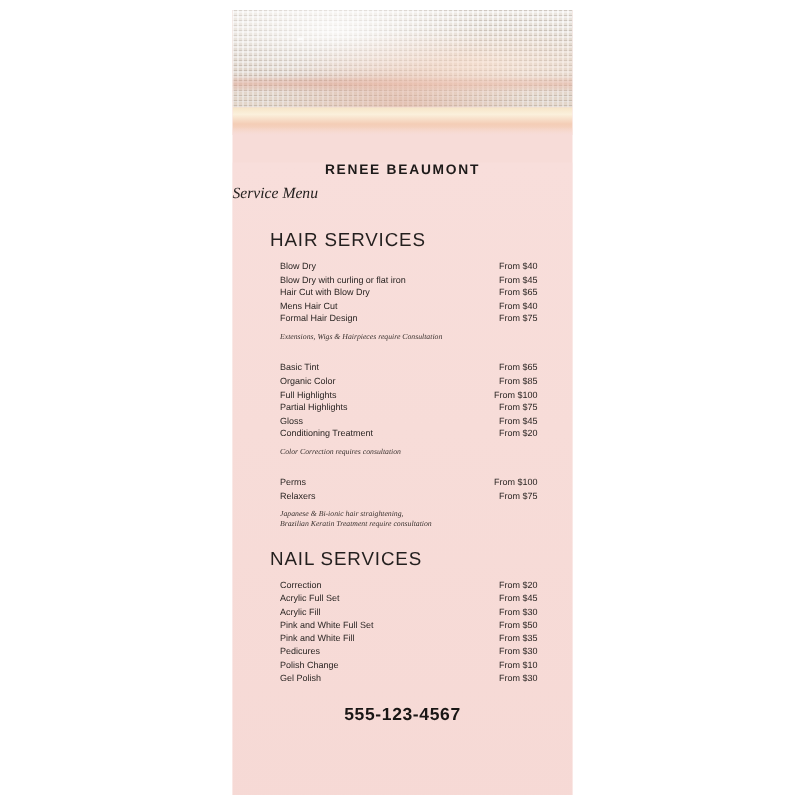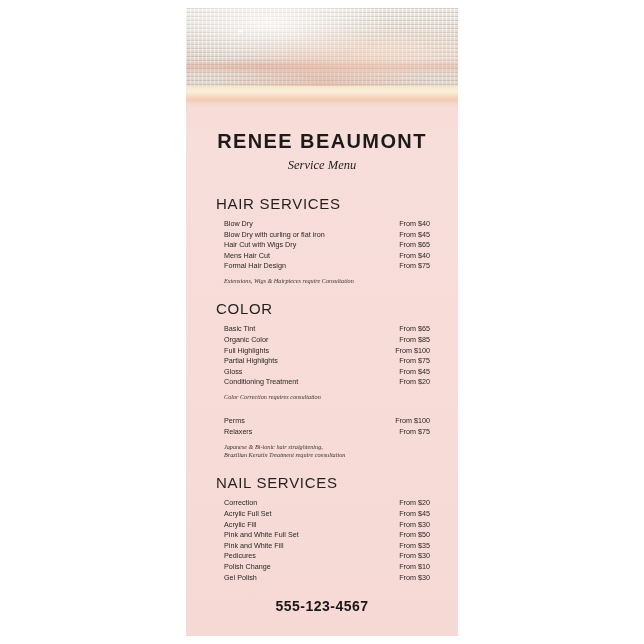--- a/index.html
+++ b/index.html
@@ -87,26 +87,26 @@
     position: relative;
     padding: 0;
     background: linear-gradient(180deg, #f8dedb 0%, #f7dcd8 40%, #f6d9d5 100%);
     height: calc(100% - 100px);
   }
   .brand {
     text-align: center;
     margin-top: 22px;
     font-family: "Liberation Sans", sans-serif;
     font-weight: bold;
-    font-size: 20px;
+    font-size: 11px;
     letter-spacing: 1.4px;
     color: #1d1a19;
   }
   .brand-sub {
-    text-align: center;
+    text-align: left;
     margin-top: 5px;
     font-family: "Liberation Serif", serif;
     font-style: italic;
     font-size: 12.5px;
     color: #24201f;
   }
   .sections {
     margin-top: 22px;
     padding: 0 28px 0 30px;
   }
@@ -183,37 +183,36 @@
           <div class="items">
             <div class="item">
               <span class="item-name">Blow Dry</span>
               <span class="item-price">From $40</span>
             </div>
             <div class="item">
               <span class="item-name">Blow Dry with curling or flat iron</span>
               <span class="item-price">From $45</span>
             </div>
             <div class="item">
-              <span class="item-name">Hair Cut with Wigs Dry</span>
+              <span class="item-name">Hair Cut with Blow Dry</span>
               <span class="item-price">From $65</span>
             </div>
             <div class="item">
               <span class="item-name">Mens Hair Cut</span>
               <span class="item-price">From $40</span>
             </div>
             <div class="item">
               <span class="item-name">Formal Hair Design</span>
               <span class="item-price">From $75</span>
             </div>
           </div>
           <div class="note">Extensions, Wigs &amp; Hairpieces require Consultation</div>
         </div>
 
         <div class="section">
-          <div class="section-title">COLOR</div>
           <div class="items">
             <div class="item">
               <span class="item-name">Basic Tint</span>
               <span class="item-price">From $65</span>
             </div>
             <div class="item">
               <span class="item-name">Organic Color</span>
               <span class="item-price">From $85</span>
             </div>
             <div class="item">

